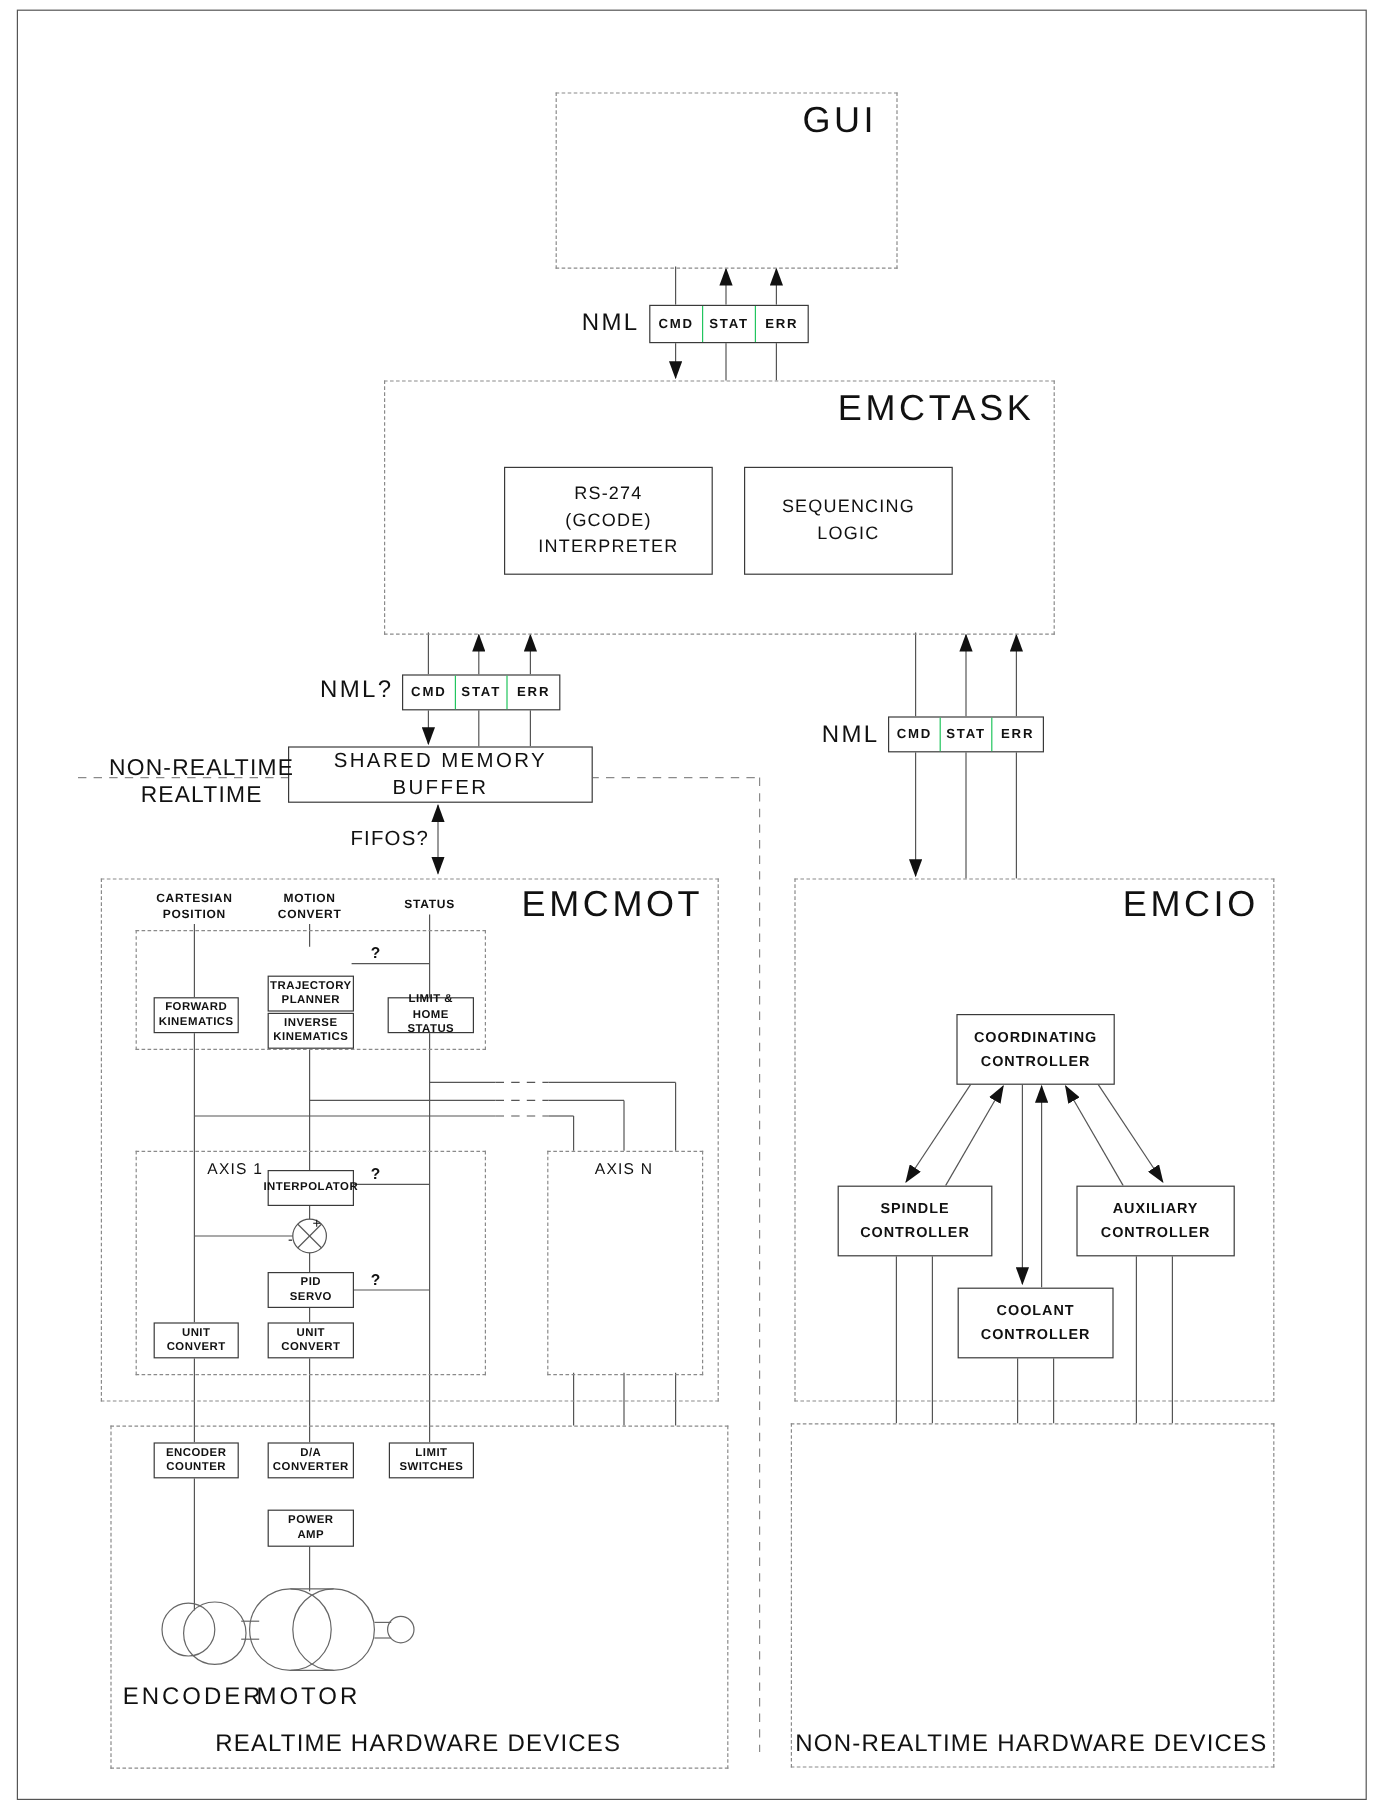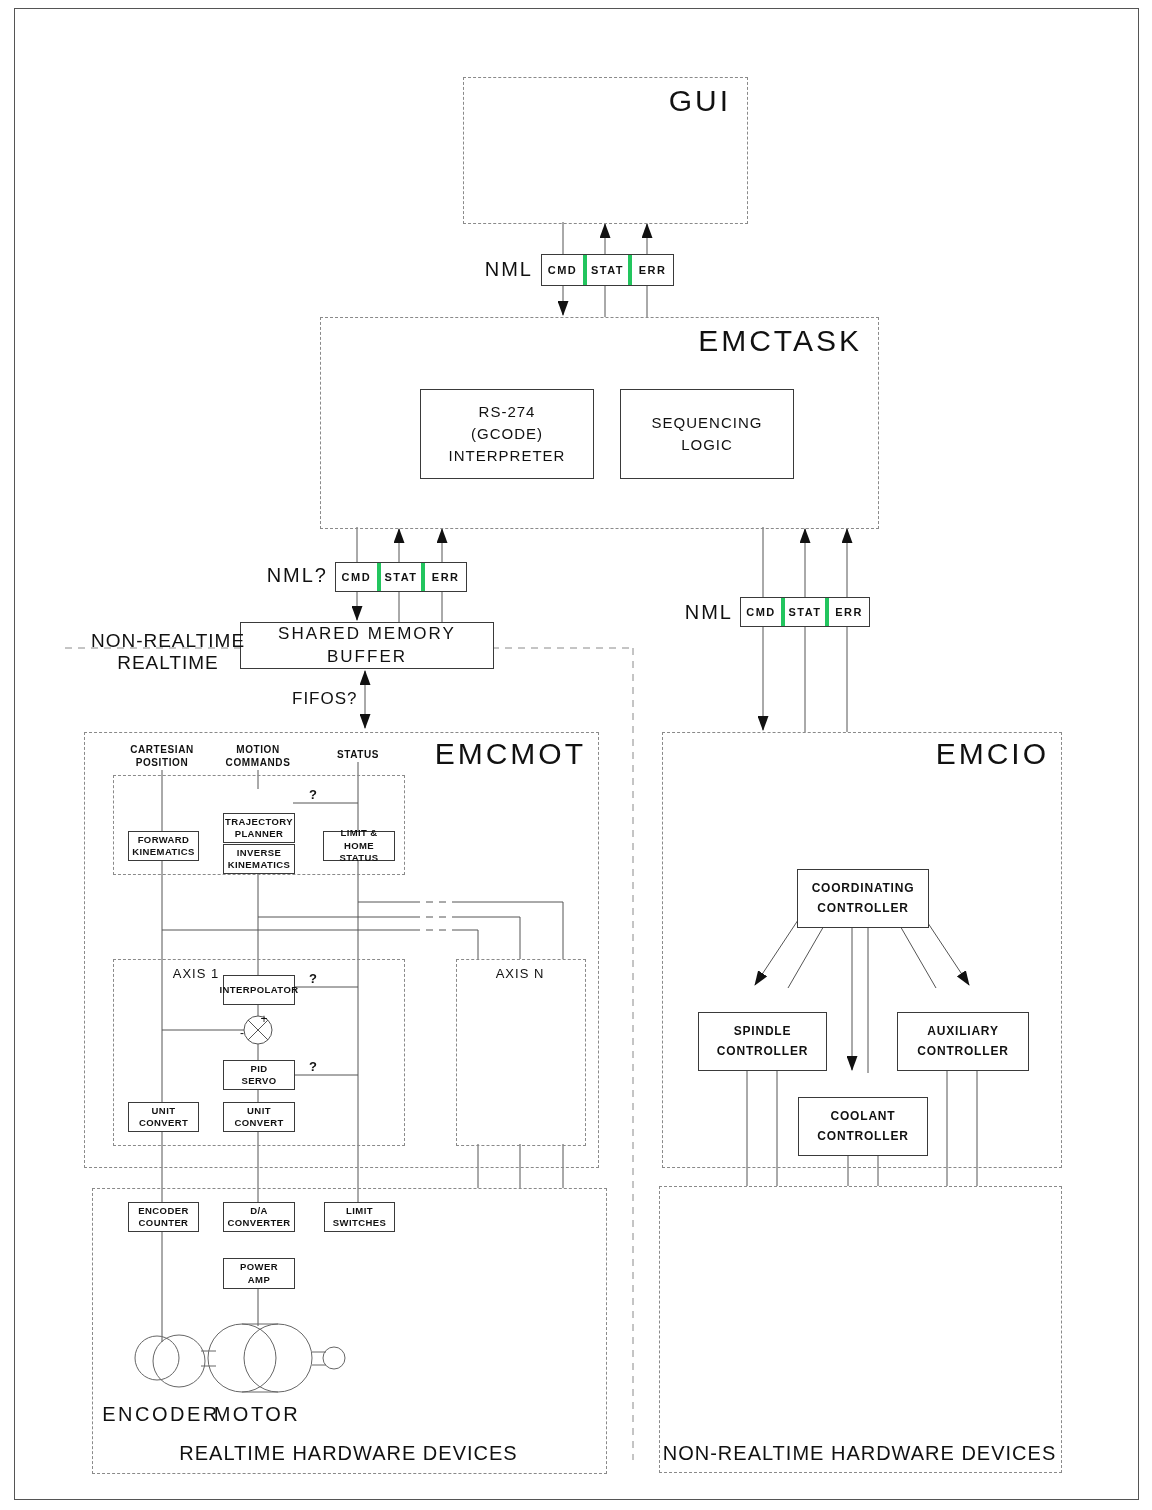--- a/index.html
+++ b/index.html
@@ -4,27 +4,27 @@
 <style>
   html,body{margin:0;padding:0;background:#fff;}
   #stage{position:relative;width:1152px;height:1510px;background:#ffffff;
          font-family:"Liberation Sans", sans-serif;color:#111;overflow:hidden;padding-left:28px;}
   .abs{position:absolute;}
   .page-border{border:1px solid #555;}
   .dashed-box{border:1px dashed #8a8a8a;}
   .sbox{border:1px solid #3a3a3a;display:flex;align-items:center;justify-content:center;
         text-align:center;font-weight:bold;font-size:9.5px;line-height:1.3;
         letter-spacing:0.4px;white-space:pre-line;background:#fff;}
-  .ctrl{font-size:12px;letter-spacing:0.8px;line-height:1.6;font-weight:bold;margin-top:24px;}
+  .ctrl{font-size:12px;letter-spacing:0.8px;line-height:1.6;font-weight:bold;}
   .bigbox{font-size:17px;letter-spacing:2px;font-weight:bold;white-space:normal;}
   .title{font-size:30px;letter-spacing:3px;font-weight:normal;white-space:nowrap;}
   .nml-row{display:flex;border:1px solid #3a3a3a;background:#fff;}
   .nml-cell{flex:1;display:flex;align-items:center;justify-content:center;
             font-size:11px;font-weight:bold;letter-spacing:1.5px;}
-  .nml-cell + .nml-cell{border-left:4px solid #22c55e;}
+  .nml-cell + .nml-cell{border-left:1px solid #22c55e;}
   .nml-label{font-size:20px;letter-spacing:2px;text-align:right;white-space:nowrap;}
   .col-label{font-size:10px;font-weight:bold;letter-spacing:0.6px;text-align:center;
              white-space:pre-line;line-height:1.25;transform:translateX(-50%);}
   .zone-label{font-size:19px;letter-spacing:1px;text-align:center;}
   .axis-label{font-size:13px;letter-spacing:1px;transform:translateX(-50%);white-space:nowrap;}
   .hw-label{font-size:20px;letter-spacing:2.5px;transform:translateX(-50%);white-space:nowrap;}
   .hw-title{font-size:20px;letter-spacing:1px;text-align:center;}
   .qmark{font-size:13px;font-weight:bold;transform:translate(-50%,-50%);}
   .sumsign{font-size:12px;transform:translate(-50%,-50%);}
   svg{position:absolute;left:0;top:0;}
@@ -197,21 +197,21 @@
   <div class="abs zone-label" style="left:80px;top:620px;width:176px;margin-top:10px;">NON-REALTIME</div>
   <div class="abs zone-label" style="left:80px;top:652px;width:176px;">REALTIME</div>
   <div class="abs" style="left:292px;top:689px;width:62px;text-align:right;font-size:17px;letter-spacing:1px;">FIFOS?</div>
 
   <div class="abs dashed-box" style="left:84px;top:732px;width:513px;height:434px;">
     <div class="abs title" style="right:12px;top:4px;">EMCMOT</div>
   </div>
   <div class="abs col-label" style="left:162px;top:744px;">CARTESIAN
 POSITION</div>
   <div class="abs col-label" style="left:258px;top:744px;">MOTION
-COMMANDS</div>
+CONVERT</div>
   <div class="abs col-label" style="left:358px;top:749px;">STATUS</div>
 
   <div class="abs dashed-box" style="left:113px;top:775px;width:290px;height:98px;"></div>
   <div class="abs sbox" style="left:223px;top:789px;width:70px;height:28px;margin-top:24px;">TRAJECTORY
 PLANNER</div>
   <div class="abs sbox" style="left:128px;top:831px;width:69px;height:28px;">FORWARD
 KINEMATICS</div>
   <div class="abs sbox" style="left:223px;top:844px;width:70px;height:28px;">INVERSE
 KINEMATICS</div>
   <div class="abs sbox" style="left:323px;top:831px;width:70px;height:28px;">LIMIT &amp; HOME

